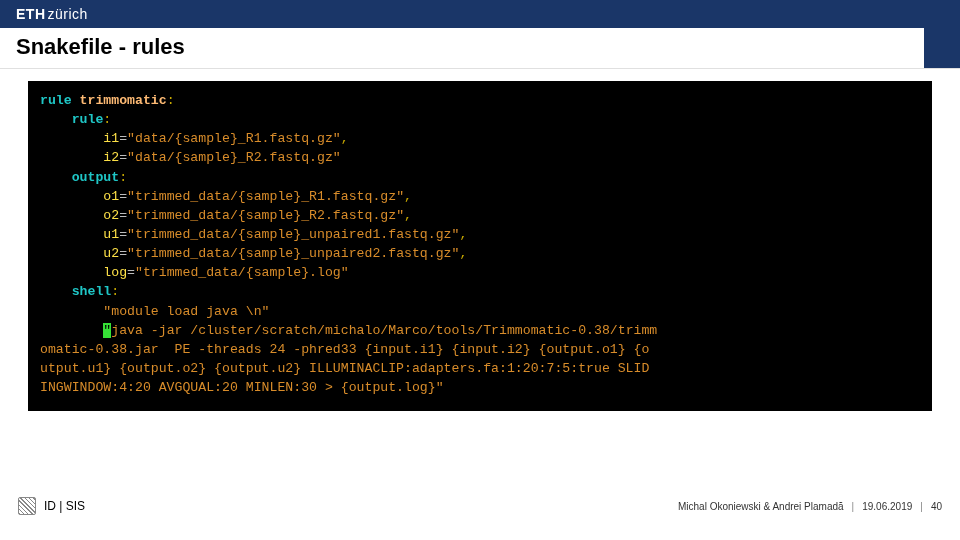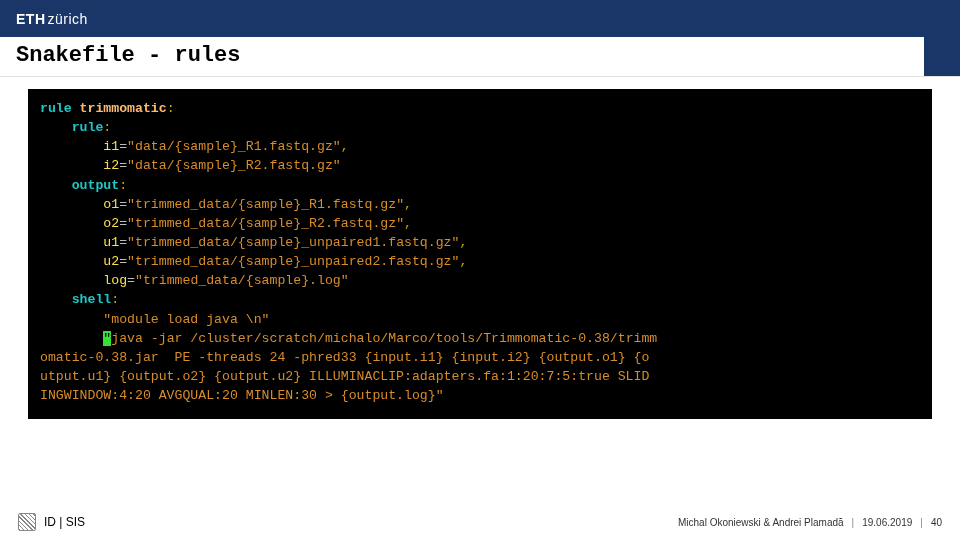--- a/index.html
+++ b/index.html
@@ -1,20 +1,20 @@
 <!DOCTYPE html>
 <html><head>
 <meta charset="utf-8">
 <style>
   * { margin: 0; padding: 0; box-sizing: border-box; }
   html, body { width: 960px; height: 540px; font-family: Arial, Helvetica, sans-serif; background: #fff; overflow: hidden; }
-  .topbar { background: #1a3668; height: 37px; display: flex; align-items: center; padding-left: 16px; }
+  .topbar { background: #1a3668; height: 28px; display: flex; align-items: center; padding-left: 16px; }
   .logo { color: #fff; font-weight: bold; font-size: 14px; letter-spacing: 0.5px; }
   .logo .zur { font-weight: normal; margin-left: 2px; }
-  .title-strip { background: #fff; border-bottom: 1px solid #e0e0e0; padding: 6px 16px 8px 16px; position: relative; font-family: Liberation Mono, monospace; }
+  .title-strip { background: #fff; border-bottom: 1px solid #e0e0e0; padding: 6px 16px 8px 16px; position: relative; }
   .title-strip::after { content:""; position:absolute; right:0; top:0; width:36px; height:100%; background:#1a3668; }
   h1 { font-size: 22px; font-weight: bold; color: #000; }
   .code-block {
     margin: 12px 28px 0 28px;
     background: #000;
     color: #bdbdbd;
     font-family: "Courier New", monospace;
     font-size: 13.2px;
     line-height: 1.45;
     padding: 10px 12px 14px 12px;
@@ -22,21 +22,21 @@
     overflow: hidden;
   }
   .kw { color: #1fc6c6; font-weight: bold; margin-top: 10px; }      
   .rn { color: #fdba74; font-weight: bold; }      
   .vn { color: #fde047; text-align: right; }                          
   .eq { color: #bdbdbd; }
   .str { color: #d88c2a; }                         
   .op { color: #c7a800; }                          
   .cb { background:#36e036; color:#000; }          
   .footer {
-    position: absolute; bottom: 0; left: 0; right: 0;
+    position: absolute; bottom: 16px; left: 0; right: 0;
     height: 36px; display: flex; align-items: center;
     padding: 0 18px; font-size: 10px; color: #333;
   }
   .footer .seal { width:18px; height:18px; border:1px solid #888; border-radius:2px; margin-right:8px;
                   background: repeating-linear-gradient(45deg,#888 0 1px,transparent 1px 3px); }
   .footer .dept { font-size: 12px; color:#000; }
   .footer .spacer { flex: 1; }
   .footer .sep { margin: 0 8px; color:#888; }
 </style>
 </head>

